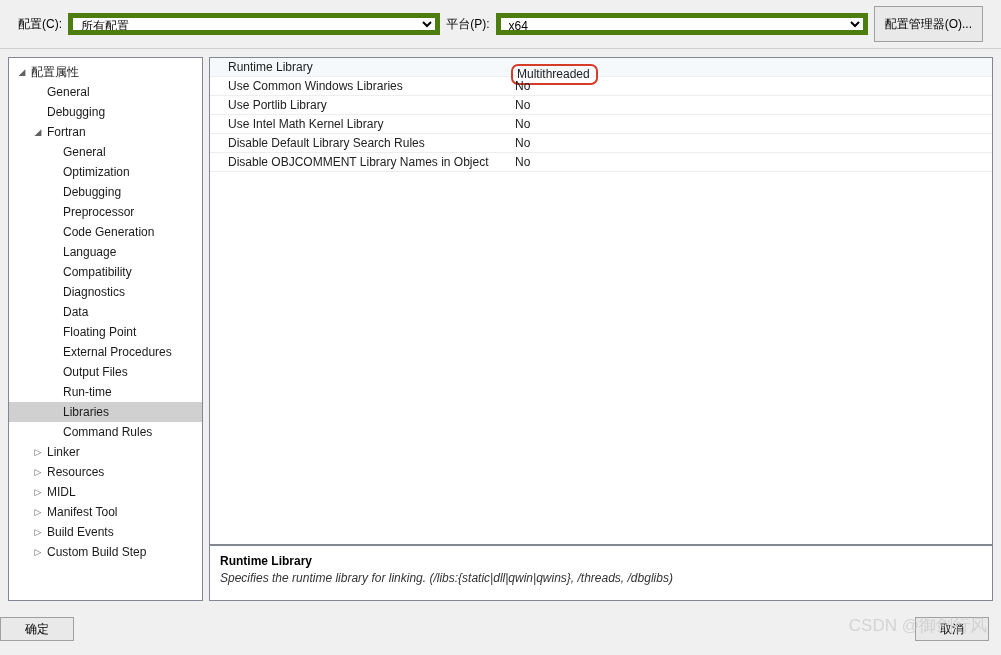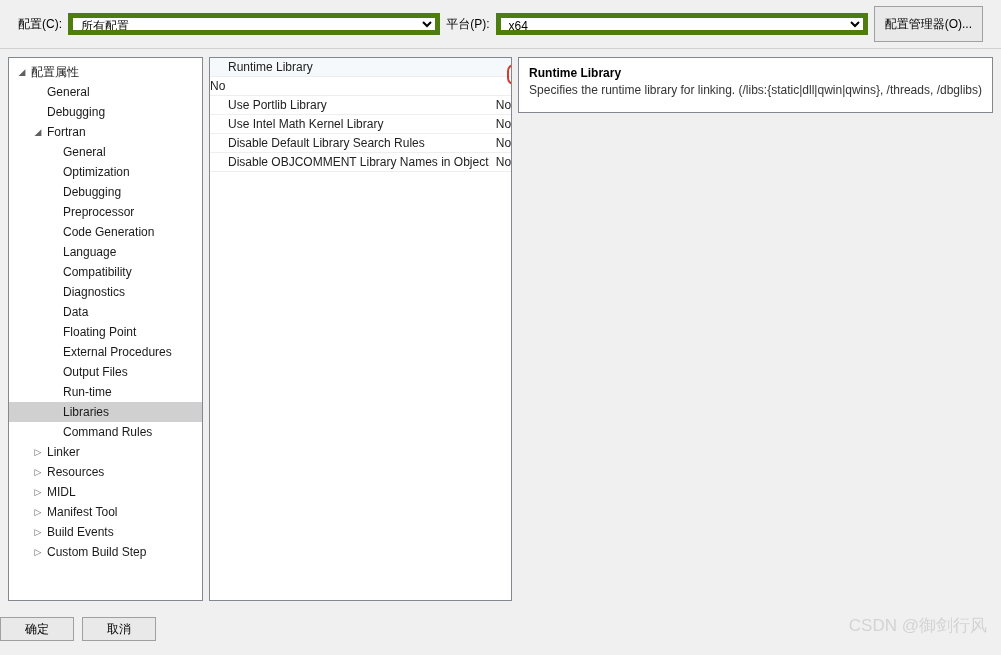--- a/index.html
+++ b/index.html
@@ -16,33 +16,33 @@
 .tree-panel { width: 195px; border: 1px solid #828790; background: #fff; overflow: auto; padding: 4px 0; }
 .tree-item { display: flex; align-items: center; height: 20px; padding-right: 4px; cursor: pointer; color: #1a1a1a; white-space: nowrap; }
 .tree-item.selected { background: #d0d0d0; }
 .tree-caret { width: 14px; text-align: center; font-size: 9px; color: #606060; }
 .tree-caret.invis { visibility: hidden; }
 .tree-label { padding-left: 2px; }
 .lvl1 { padding-left: 6px; }
 .lvl2 { padding-left: 22px; }
 .lvl3 { padding-left: 38px; }
 
-.right-panel { flex: 1; display: flex; gap: 6px; }
+.right-panel { flex: 1; display: flex; flex-direction: column; }
 .grid-panel { flex: 1; border: 1px solid #828790; background: #fff; overflow: hidden; }
 .grid-row { display: flex; height: 19px; align-items: center; border-bottom: 1px solid #eee; }
 .grid-row:first-child { background: #f5f9fc; }
 .grid-label { width: 305px; padding-left: 18px; color: #222; }
 .grid-value { flex: 1; color: #222; position: relative; }
 .highlight-box { position: absolute; border: 2px solid #d83a2a; border-radius: 7px; left: -4px; top: -3px; padding: 1px 6px 2px 4px; }
 
 .desc-panel { border: 1px solid #828790; background: #fff; padding: 8px 10px; height: 56px; }
 .desc-title { font-weight: bold; margin-bottom: 3px; }
-.desc-text { color: #333; }
-
-.footer { display: flex; justify-content: flex-start; gap: 8px; padding: 8px 12px 0 0; }
+.desc-text { color: #333; font-style: italic; }
+
+.footer { display: flex; justify-content: space-between; gap: 8px; padding: 8px 12px 0 0; }
 .footer button { width: 74px; height: 24px; border: 1px solid #a0a0a0; background: #e9e9e9; cursor: pointer; }
 
 .watermark { position: absolute; right: 14px; bottom: 18px; color: #c8c8c8; font-size: 17px; pointer-events: none; opacity: 0.7; }
 </style>
 </head>
 <body>
 
 <div class="topbar">
   <label>配置(C):</label>
   <select>
@@ -164,20 +164,21 @@
   <div class="right-panel">
     <div class="grid-panel">
       <div id="grid-body">
           <div class="grid-row">
             <div class="grid-label">Runtime Library</div>
             <div class="grid-value">
               <span class="highlight-box">Multithreaded</span>
             </div>
           </div>
           <div class="grid-row">
+            <div class="grid-label">Use Common Windows Libraries</div>
             <div class="grid-value">No</div>
           </div>
           <div class="grid-row">
             <div class="grid-label">Use Portlib Library</div>
             <div class="grid-value">No</div>
           </div>
           <div class="grid-row">
             <div class="grid-label">Use Intel Math Kernel Library</div>
             <div class="grid-value">No</div>
           </div>

